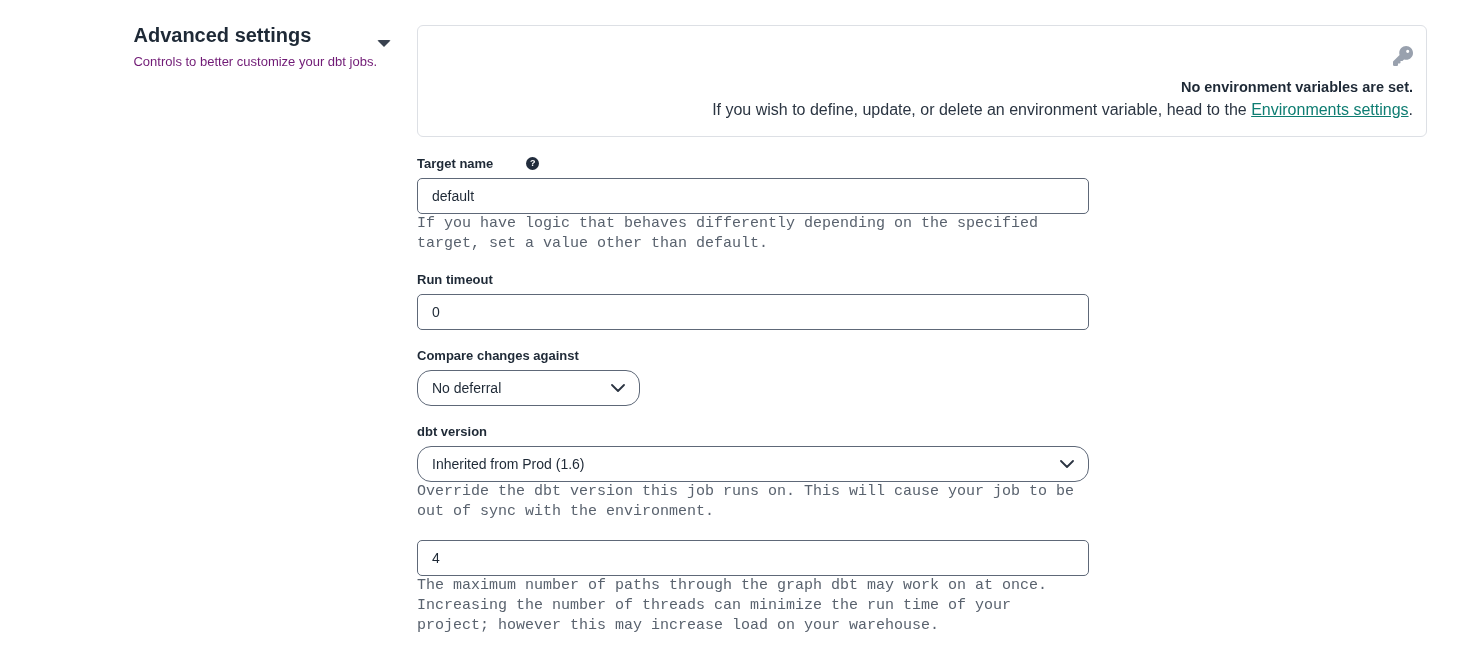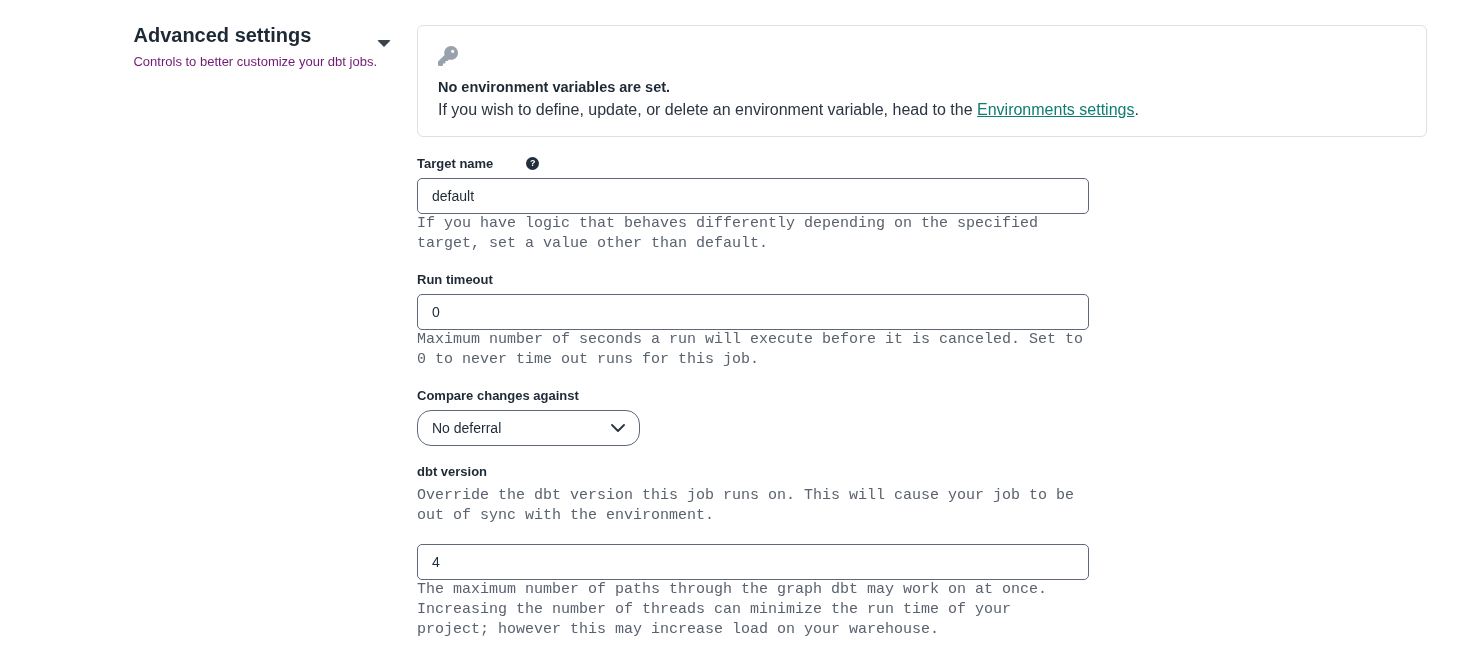--- a/index.html
+++ b/index.html
@@ -58,22 +58,22 @@
   
   .right-col{
     width:1010px;
     flex:none;
     padding-top:2px;
   }
   .env-banner{
     width:100%;
     border:1px solid var(--banner-border);
     border-radius:6px;
-    text-align:left;
-    padding:20px 22px 17px 20px;
+    text-align:right;
+    padding:20px 13px 17px 20px;
   }
   .key-icon{
     width:20px;height:20px;
     display:inline-block;
   }
   .env-title{
     margin-top:8px;
     font-size:14.5px;
     font-weight:700;
     color:var(--text-dark);
@@ -192,39 +192,44 @@
       </div>
       <input class="text-input" type="text" value="default" style="">
       <p class="helper">If you have logic that behaves differently depending on the specified target, set a value other than default.</p>
     </div>
 
     <div class="field">
       <div class="label-row">
         <span class="field-label">Run timeout</span>
       </div>
       <input class="text-input" type="text" value="0" style="">
-      <p class="helper">Maximum number of seconds a run will execute before it is canceled. Set to 0 to never time out runs for this job.</p>
     </div>
 
     <div class="field">
       <div class="label-row">
         <span class="field-label">Compare changes against</span>
       </div>
       <div class="select narrow">
         <span>No deferral</span>
         <svg class="chevron" width="14" height="8" viewBox="0 0 14 8" aria-hidden="true">
           <path d="M1 1l6 6 6-6" fill="none" stroke="#2b3442" stroke-width="1.8" stroke-linecap="round" stroke-linejoin="round"></path>
         </svg>
       </div>
     </div>
 
     <div class="field">
       <div class="label-row">
         <span class="field-label">dbt version</span>
       </div>
+      <div class="select wide">
+        <span>Inherited from Prod (1.6)</span>
+        <svg class="chevron" width="14" height="8" viewBox="0 0 14 8" aria-hidden="true">
+          <path d="M1 1l6 6 6-6" fill="none" stroke="#2b3442" stroke-width="1.8" stroke-linecap="round" stroke-linejoin="round"></path>
+        </svg>
+      </div>
       <p class="helper">Override the dbt version this job runs on. This will cause your job to be out of sync with the environment.</p>
     </div>
 
     <div class="field">
       <input class="text-input" type="text" value="4" style="">
       <p class="helper">The maximum number of paths through the graph dbt may work on at once. Increasing the number of threads can minimize the run time of your project; however this may increase load on your warehouse.</p>
     </div>
 
   </div>
 </div>

